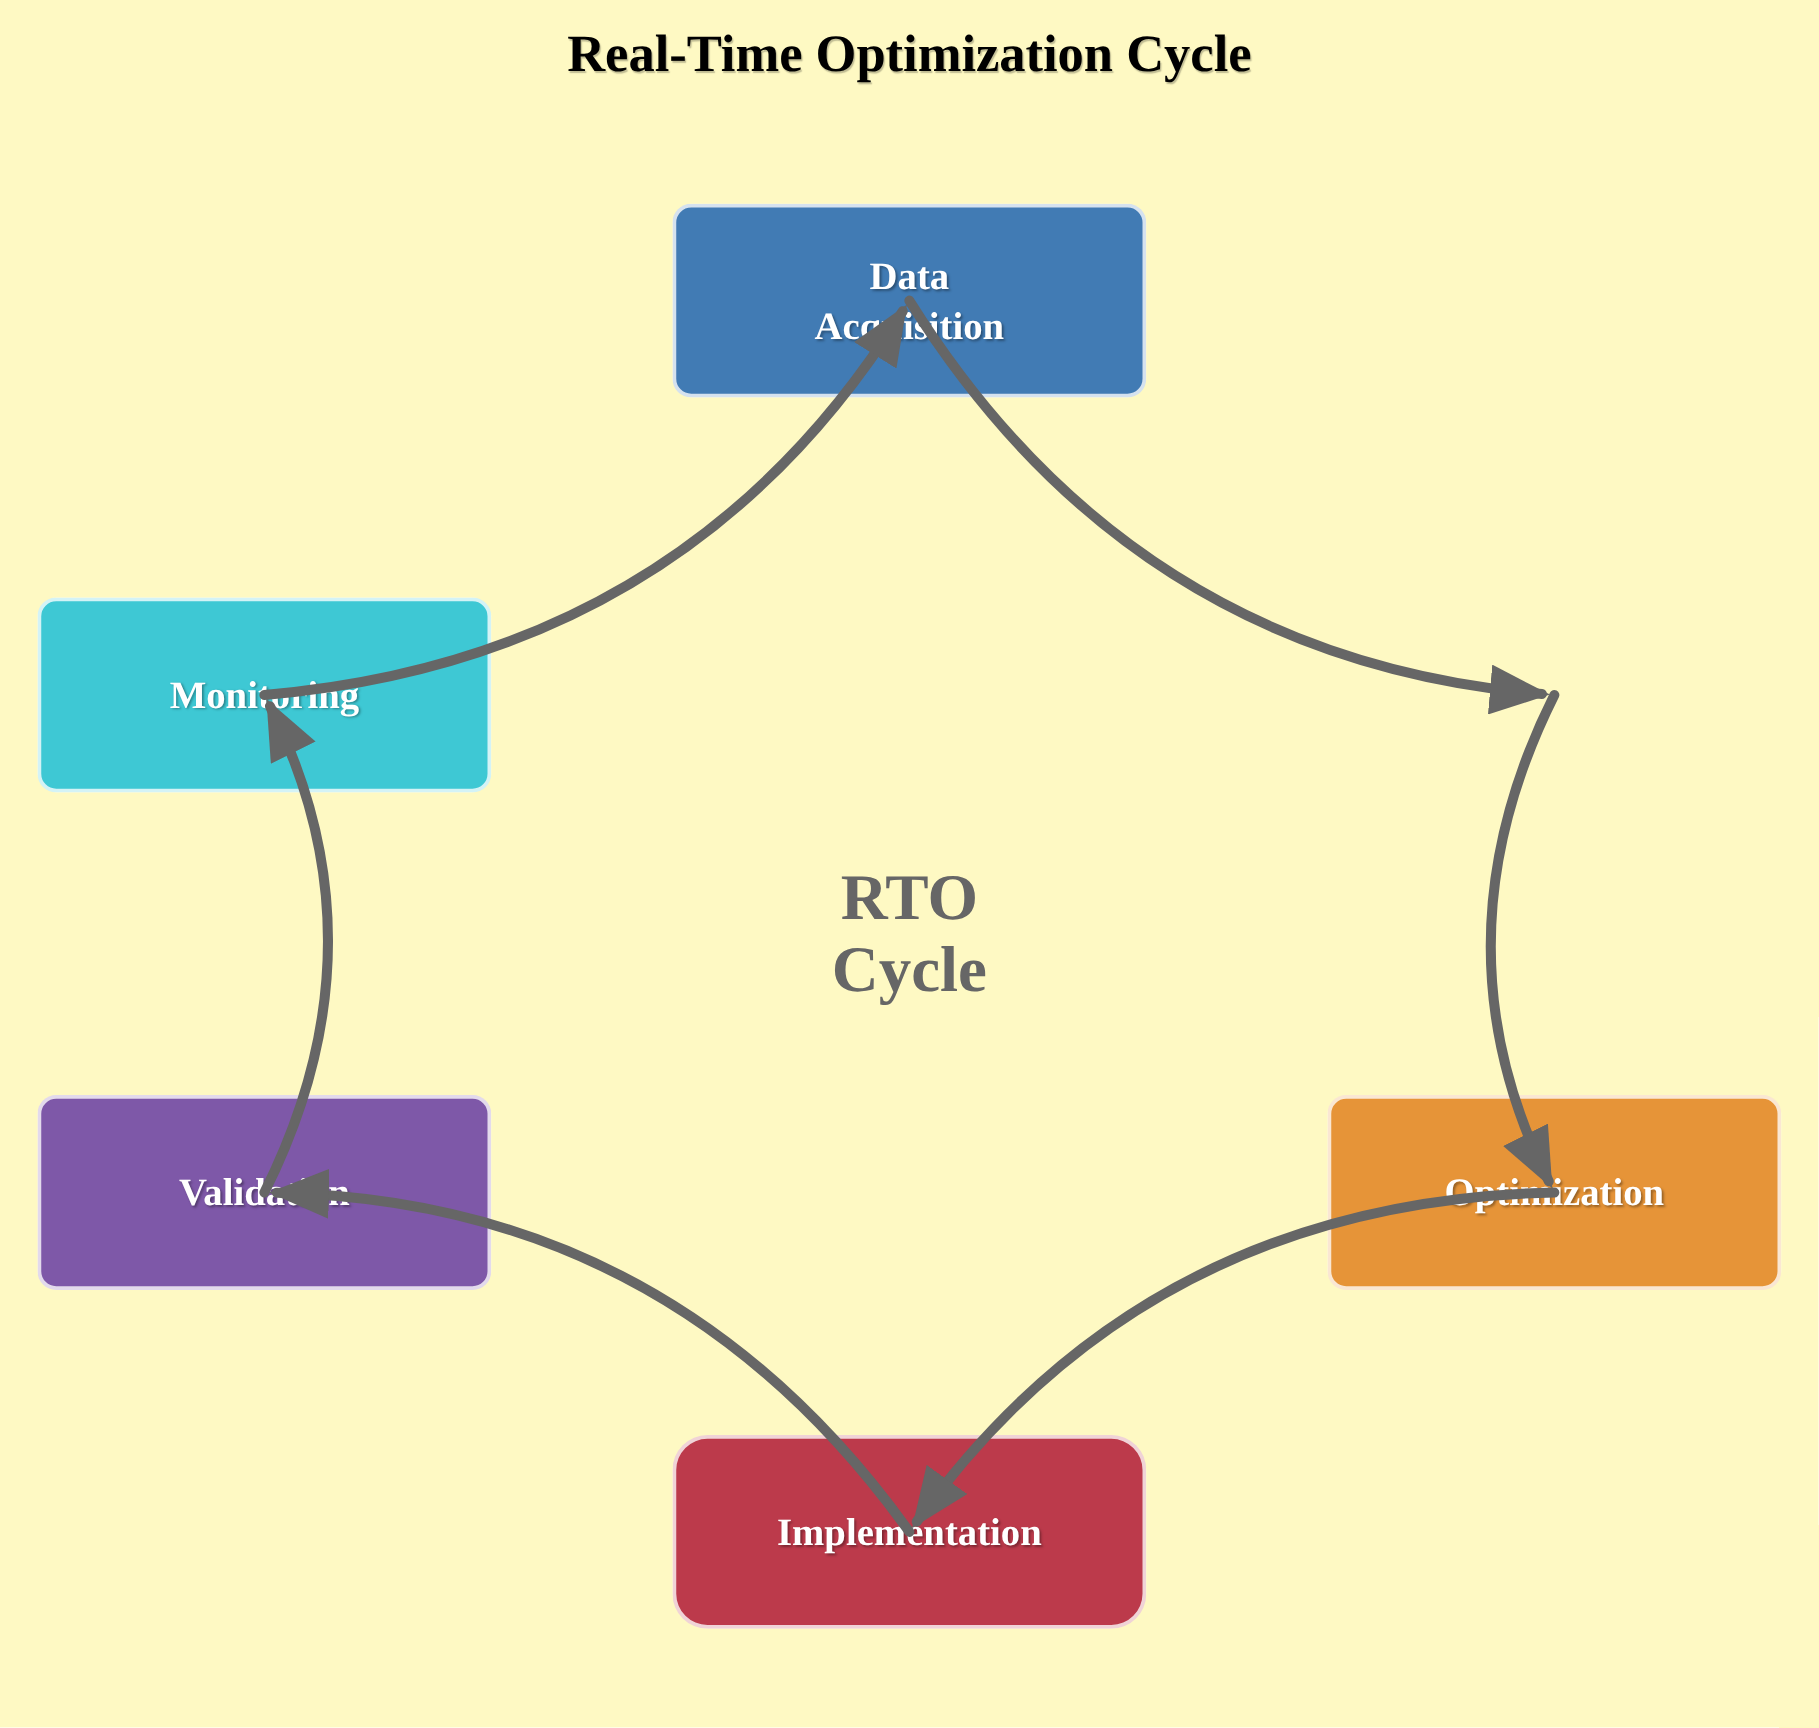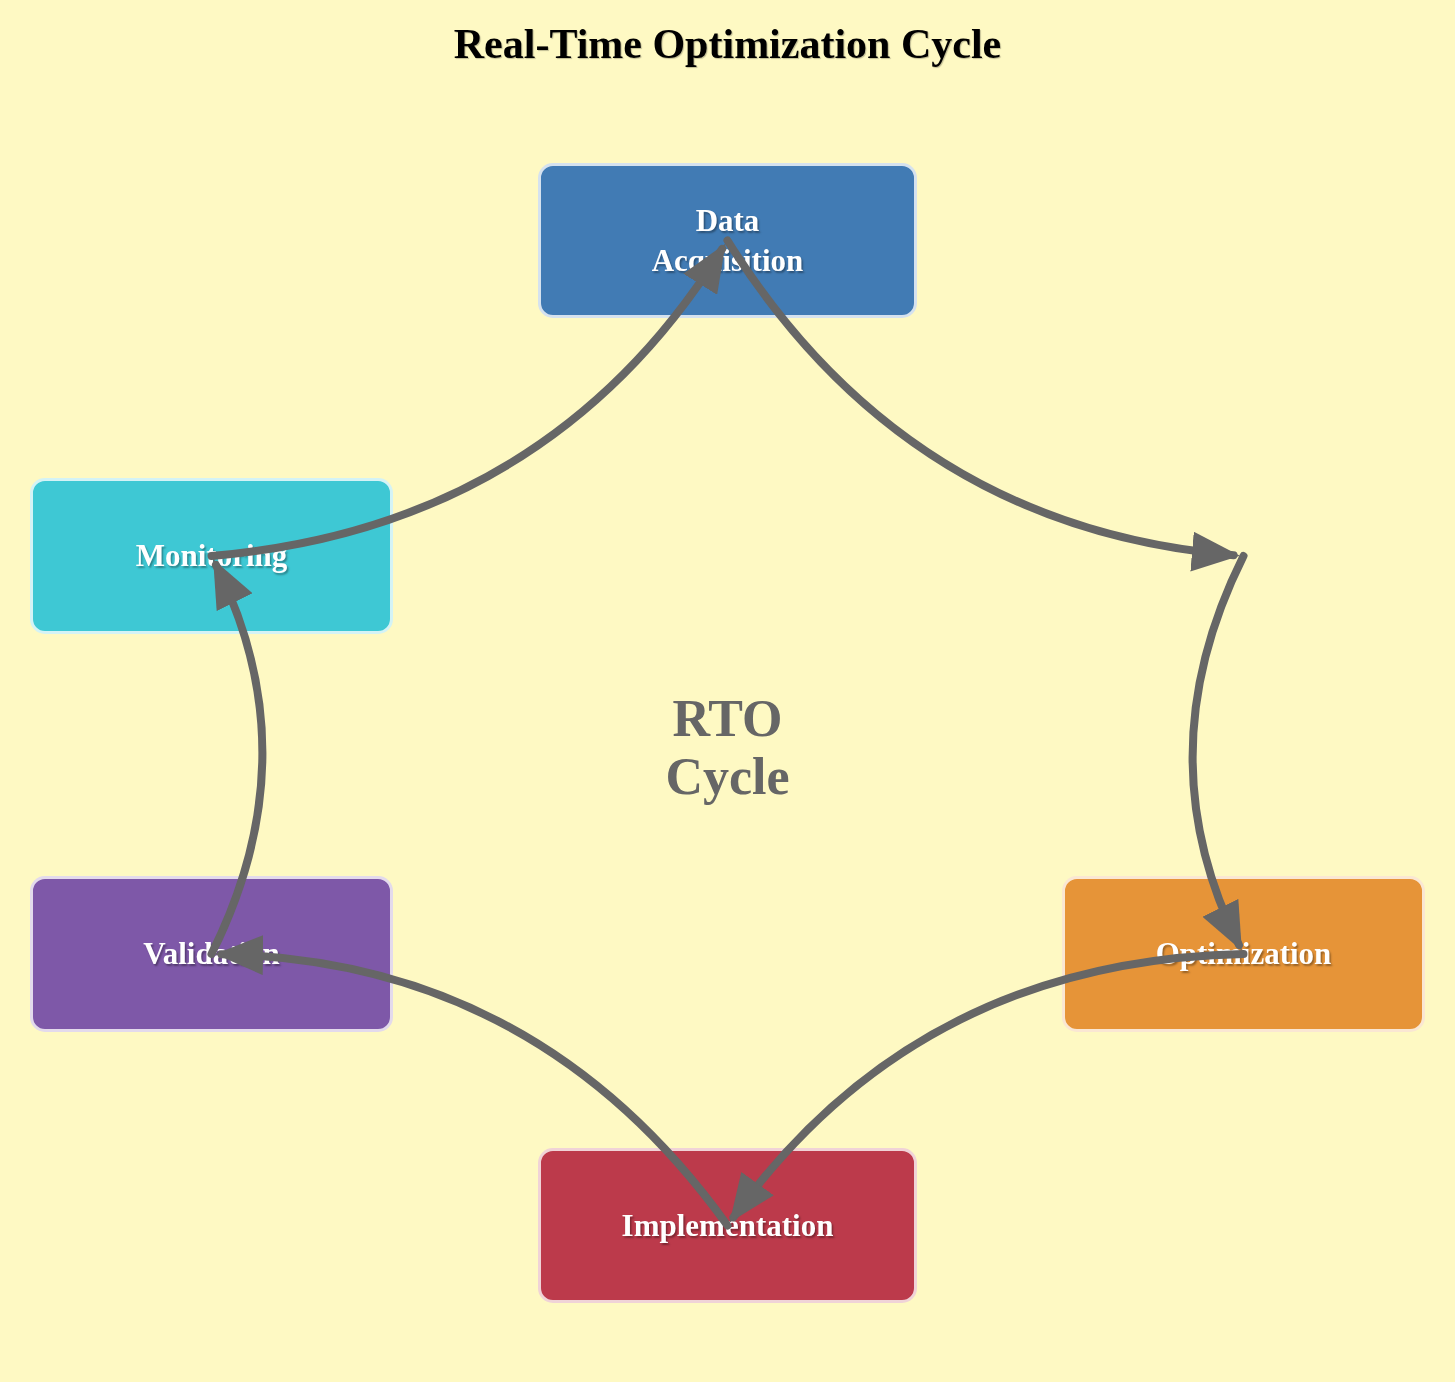--- a/index.html
+++ b/index.html
@@ -76,21 +76,21 @@
 
   <h1 class="diagram-title">Real-Time Optimization Cycle</h1>
 
   <div class="node" style="left: 538px; top: 163px; width: 379px; height: 155px; background: rgb(65, 123, 180);">
     <span class="node-label">Data
 Acquisition</span>
   </div>
   <div class="node" style="left: 1062px; top: 876px; width: 363px; height: 156px; background: rgb(230, 148, 56);">
     <span class="node-label">Optimization</span>
   </div>
-  <div class="node" style="left: 538px; top: 1148px; width: 379px; height: 155px; background: rgb(188, 58, 75);">
+  <div class="node" style="left: 538px; top: 1148px; width: 379px; height: 155px; background: rgb(188, 58, 75); border-radius: 28px;">
     <span class="node-label">Implementation</span>
   </div>
   <div class="node" style="left: 30px; top: 876px; width: 363px; height: 156px; background: rgb(126, 88, 168);">
     <span class="node-label">Validation</span>
   </div>
   <div class="node" style="left: 30px; top: 478px; width: 363px; height: 156px; background: rgb(62, 200, 212);">
     <span class="node-label">Monitoring</span>
   </div>
 
   <div class="center-label" style="color: rgb(102, 102, 102);">RTO

